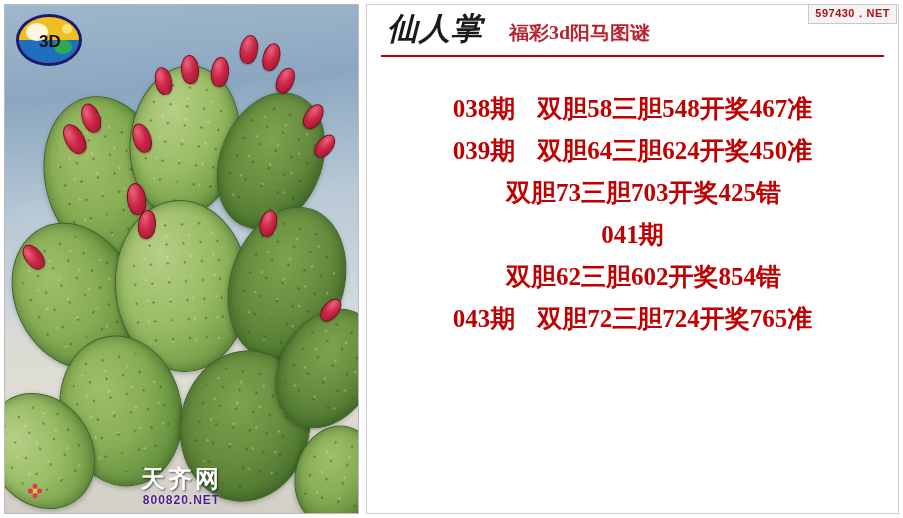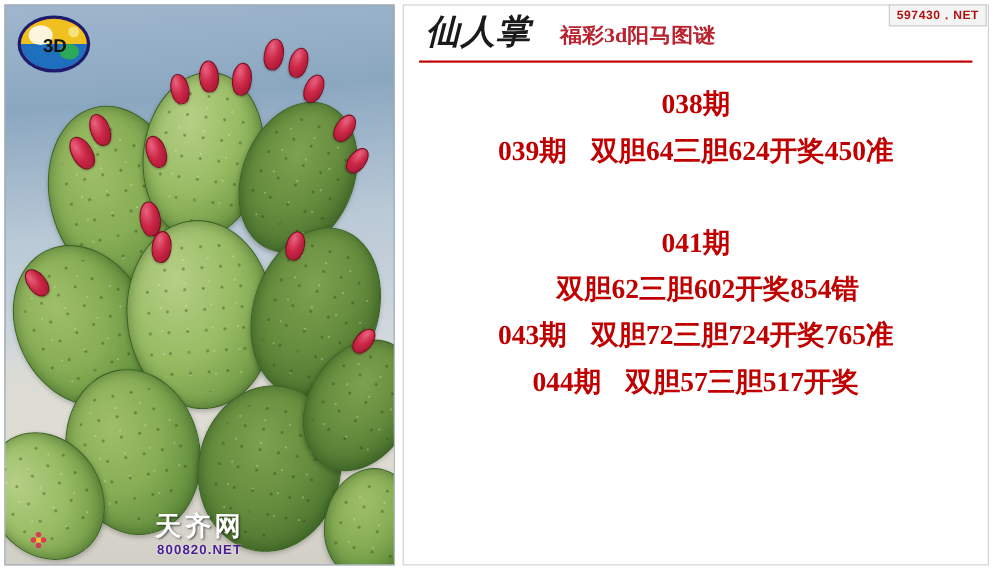--- a/index.html
+++ b/index.html
@@ -154,21 +154,21 @@
     top: 4px;
     width: 533px;
     height: 510px;
     border: 1px solid #cfcfcf;
     box-sizing: border-box;
     background: #ffffff;
   }
   .panel-header {
     position: relative;
     height: 44px;
-    margin: 6px 14px 0 14px;
+    margin: 6px 14px 10px 14px;
     border-bottom: 2px solid #c00000;
   }
   .title-main {
     position: absolute;
     left: 6px;
     top: 2px;
     font-family: "Liberation Serif", serif;
     font-weight: bold;
     font-style: italic;
     font-size: 31px;
@@ -189,21 +189,21 @@
     line-height: 1;
     white-space: nowrap;
     transform: scaleY(0.92);
   }
 
   .rows {
     padding: 16px 0 0 0;
   }
   .row {
     display: flex;
-    align-items: center;
+    align-items: flex-end;
     justify-content: center;
     height: 42px;
     white-space: nowrap;
   }
   .row .issue {
     color: #c00000;
     font-size: 25px;
     font-weight: bold;
     letter-spacing: 0px;
   }
@@ -281,37 +281,35 @@
 
   <div class="list-panel">
     <div class="panel-header">
       <div class="title-main">仙人掌</div>
       <div class="title-sub">福彩3d阳马图谜</div>
     </div>
 
     <div class="rows">
       <div class="row">
         <span class="issue">038期</span>
+        <span class="body">双胆58三胆548开奖467准</span>
       </div>
       <div class="row">
         <span class="issue">039期</span>
         <span class="body">双胆64三胆624开奖450准</span>
       </div>
       <div class="row">
+        <span class="body">双胆73三胆703开奖425错</span>
       </div>
       <div class="row">
         <span class="issue">041期</span>
       </div>
       <div class="row">
         <span class="body">双胆62三胆602开奖854错</span>
       </div>
       <div class="row">
         <span class="issue">043期</span>
         <span class="body">双胆72三胆724开奖765准</span>
       </div>
-      <div class="row">
-        <span class="issue">044期</span>
-        <span class="body">双胆57三胆517开奖</span>
-      </div>
     </div>
   </div>
 
 </div>
 
 </body></html>

